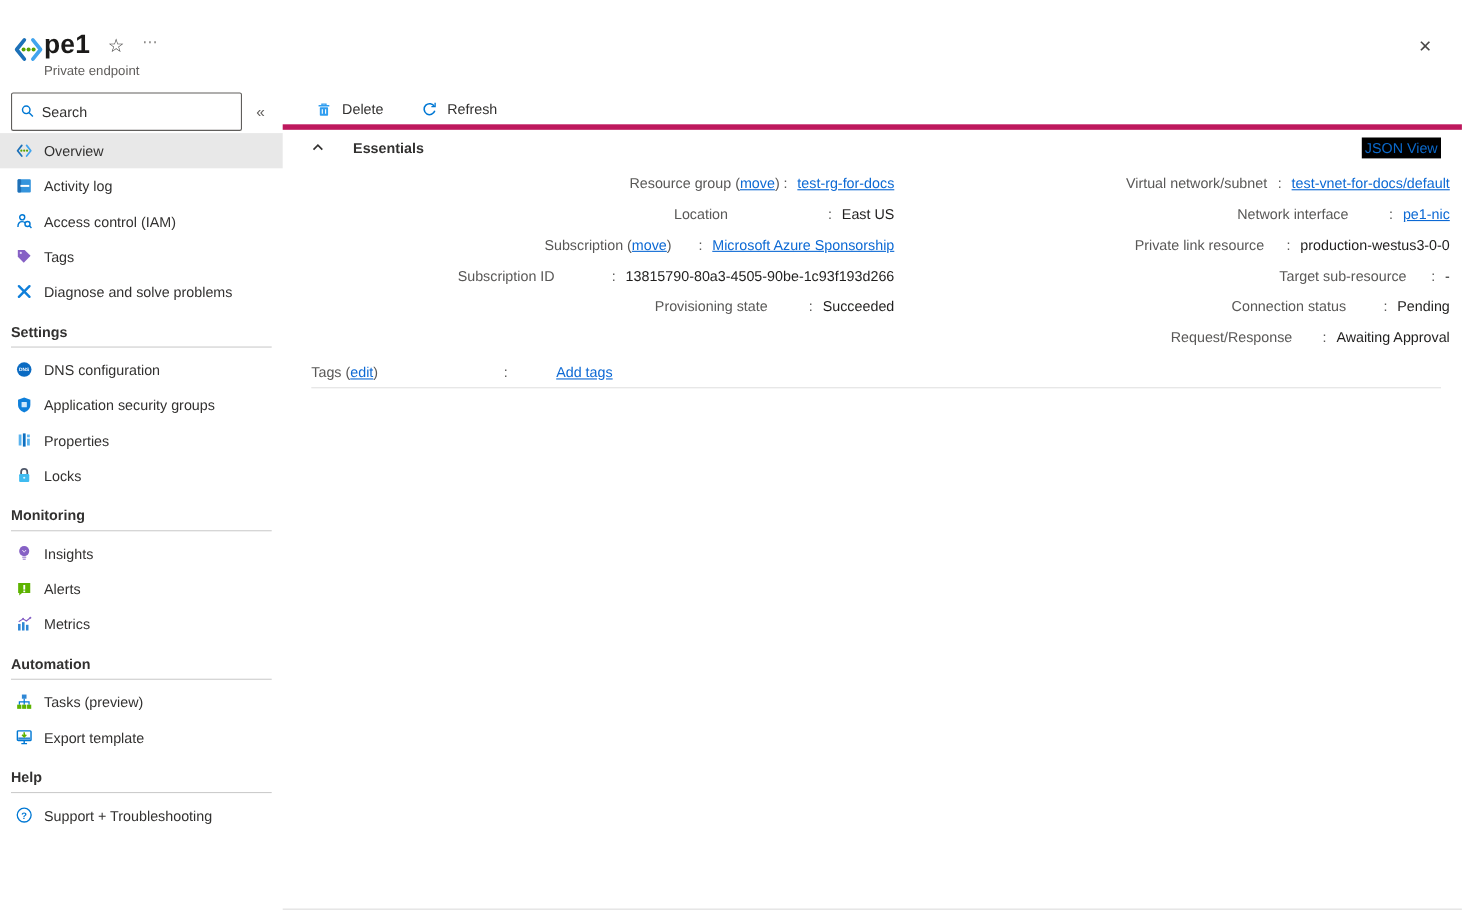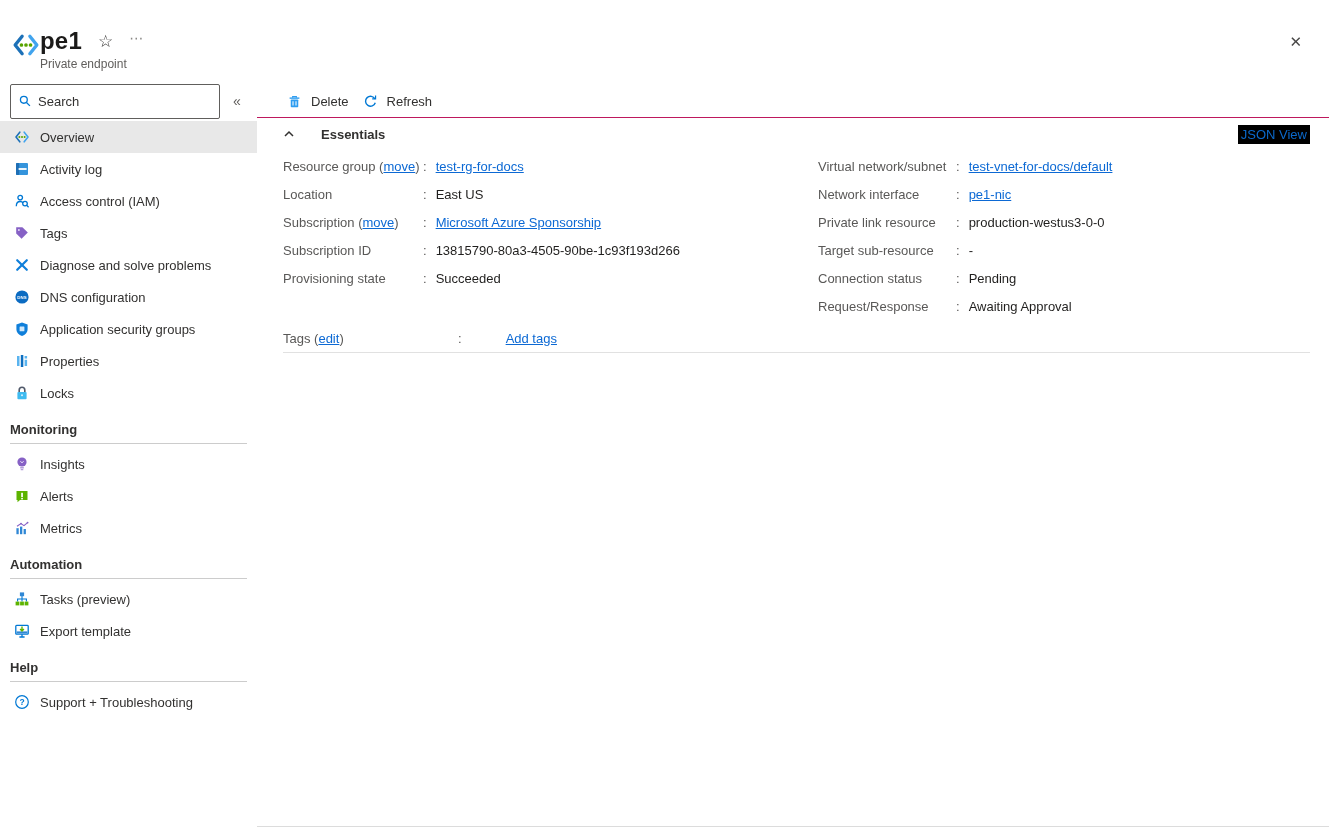--- a/index.html
+++ b/index.html
@@ -25,31 +25,31 @@
   .search-box input { border:none; outline:none; width:100%; font-size:13px; font-family:inherit; color:#323130; background:transparent; }
   .search-box input::placeholder { color:#323130; opacity:1; }
   .collapse-btn { margin-left:13px; color:#605e5c; font-size:14px; cursor:pointer; }
 
   .nav-item { height:32px; display:flex; align-items:center; padding-left:14px; gap:10px; cursor:pointer; white-space:nowrap; }
   .nav-item.selected { background:#e8e8e8; }
   .nav-icon { width:16px; height:16px; flex:none; display:flex; align-items:center; justify-content:center; }
   .nav-section { margin:13px 10px 4px; padding-bottom:6px; border-bottom:1px solid #cccccc; font-weight:700; color:#323130; }
 
   
-  .toolbar { position:absolute; left:257px; right:0; top:85px; height:33px; display:flex; align-items:center; padding-left:30px; gap:14px; border-bottom:1px solid #be185d; }
+  .toolbar { position:absolute; left:257px; right:0; top:85px; height:33px; display:flex; align-items:center; padding-left:30px; gap:34px; border-bottom:5px solid #be185d; }
   .toolbar-btn { display:flex; align-items:center; gap:9px; cursor:pointer; color:#323130; }
 
   .ess-header { position:absolute; left:283px; right:19px; top:123px; height:22px; display:flex; align-items:center; justify-content:space-between; }
   .ess-title { display:flex; align-items:center; gap:26px; font-weight:700; cursor:pointer; }
   .json-view { background:#000000; color:#0b69cb; padding:2px 3px; cursor:pointer;text-align:right; }
 
   .ess-col { position:absolute; top:152px; }
   .ess-left { left:283px; width:530px; }
   .ess-right { left:818px; width:500px; }
-  .ess-row { height:28px; display:flex; align-items:center; }
+  .ess-row { height:28px; display:flex; align-items:center;justify-content:flex-end; }
   .ess-label { flex:none; color:#595857; }
   .ess-left .ess-label, .tags-row .ess-label { width:140px; }
   .ess-right .ess-label { width:138px; }
   .ess-sep { color:#595857; margin-right:9px; }
   .ess-value { color:#201f1e; }
   a.link, .inline-link { color:#0c69d4; text-decoration:underline; cursor:pointer; }
   .tags-row { position:absolute; left:283px; top:324px; height:28px; display:flex; align-items:center;gap:35px; }
 
   .ess-divider { position:absolute; left:283px; right:19px; top:352px; border-top:1px solid #e1e1e1; }
   .bottom-divider { position:absolute; left:257px; right:0; top:826px; border-top:1px solid #dcdcdc; }
@@ -137,20 +137,21 @@
     <div class="nav-item">
       <span class="nav-icon">
           <svg viewBox="0 0 16 16" width="16" height="16" stroke="#0f7fda" stroke-width="2.2" stroke-linecap="round">
             <path d="M3.2 3.2 L12.8 12.8"></path>
             <path d="M12.8 3.2 L3.2 12.8"></path>
           </svg>
         </span>
       <span class="nav-label">Diagnose and solve problems</span>
     </div>
 
+    <div class="nav-section">Settings</div>
 
     <div class="nav-item">
       <span class="nav-icon">
           <svg viewBox="0 0 16 16" width="16" height="16">
             <circle cx="8" cy="8" r="6.6" fill="#0b6bc2"></circle>
             <text x="8" y="9.7" text-anchor="middle" font-size="4.4" font-weight="bold" fill="#ffffff" font-family="Liberation Sans, sans-serif">DNS</text>
           </svg>
         </span>
       <span class="nav-label">DNS configuration</span>
     </div>

